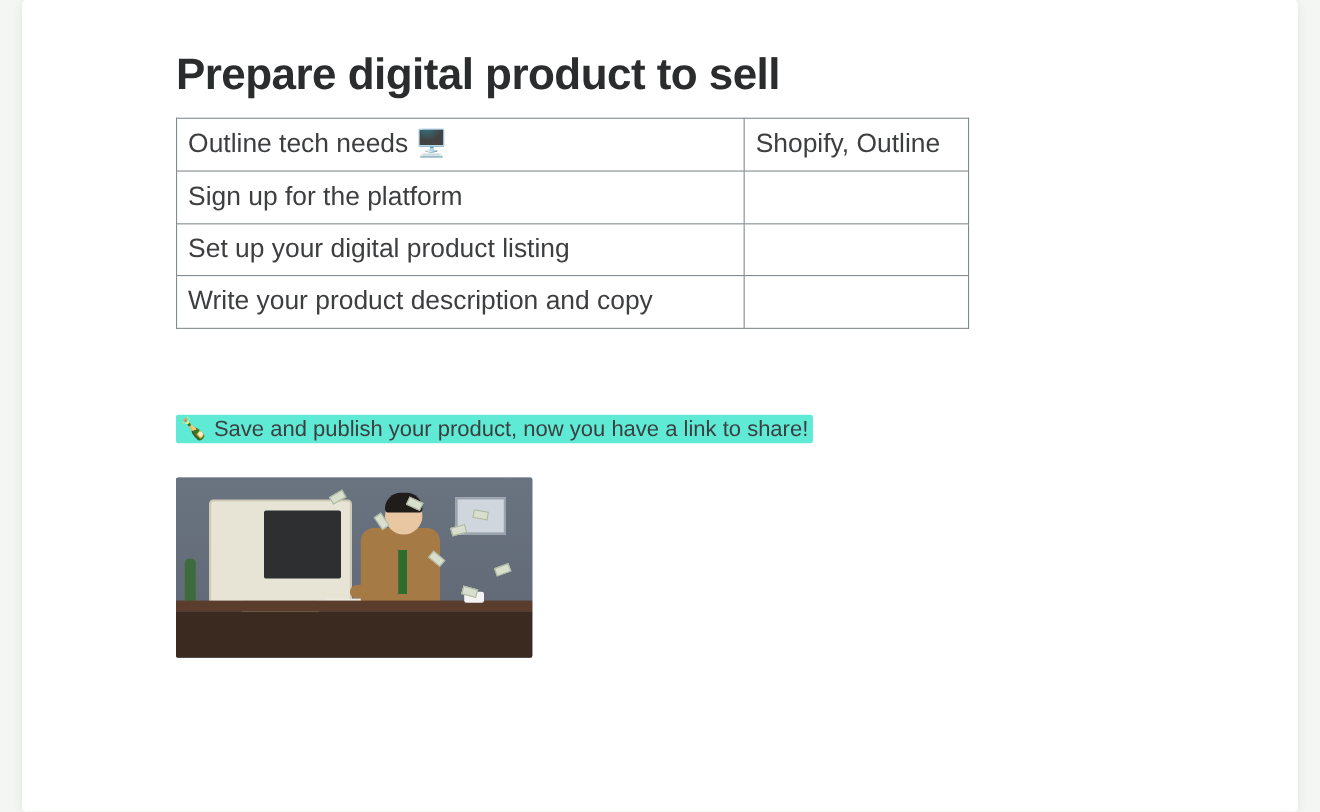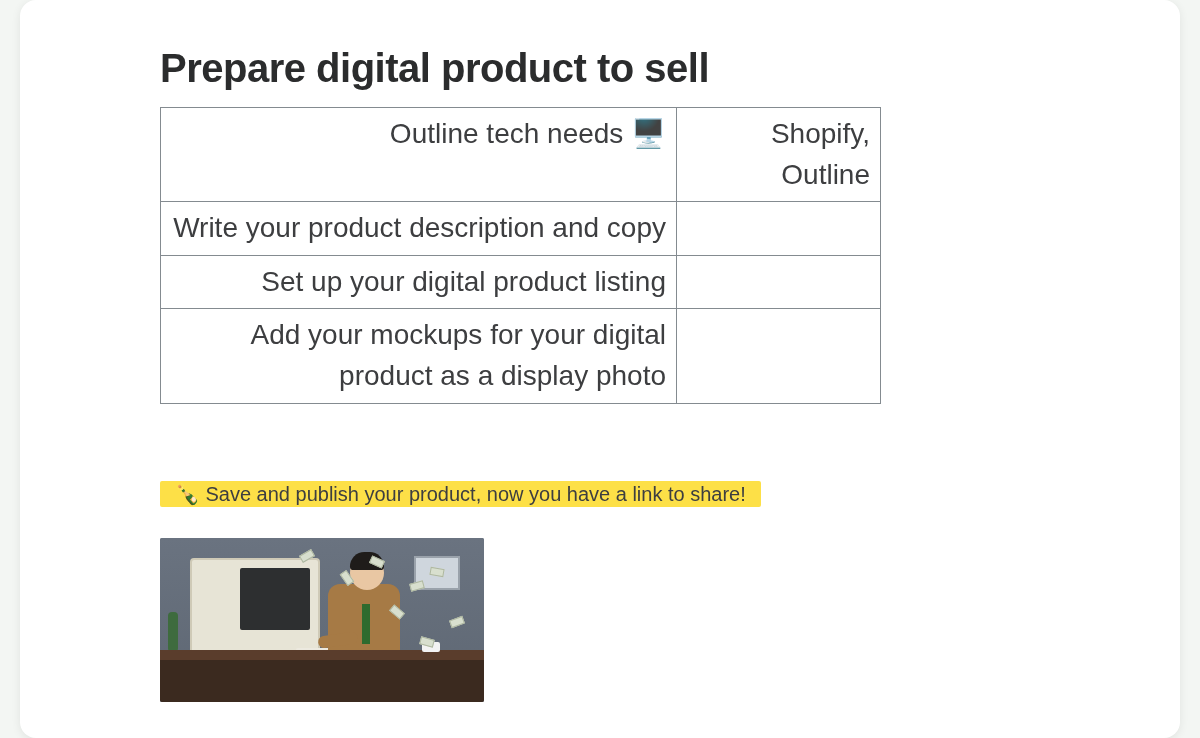--- a/index.html
+++ b/index.html
@@ -11,55 +11,54 @@
     background: #f3f6f3;
     font-family: -apple-system, BlinkMacSystemFont, "Segoe UI", Helvetica, Arial, sans-serif;
     overflow: hidden;
   }
   .page {
     position: relative;
     margin: 0 auto;
     width: 1160px;
     height: 738px;
     background: #ffffff;
-    border-radius: 16px;
+    border-radius: 4px;
     box-shadow: 0 2px 10px rgba(0,0,0,0.08);
     padding: 46px 140px 40px 140px;
   }
   h1.title {
     margin: 0 0 16px 0;
     font-size: 40px;
     font-weight: 700;
     color: #2b2c2d;
     letter-spacing: -0.5px;
   }
   table.tasks {
     border-collapse: collapse;
     width: 720px;
     table-layout: fixed;
   }
   table.tasks col.col-task  { width: 516px; }
   table.tasks col.col-value { width: 204px; }
   table.tasks td {
     border: 1px solid #848b90;
     padding: 6px 10px;
-    font-size: 28px;
+    font-size: 24px;
     line-height: 1.45;
     color: #3d3e40;
     vertical-align: top;
-    text-align: right;
   }
   .highlight-line {
     margin-top: 78px;
     font-size: 20px;
     color: #3d3e40;
   }
   .highlight-line .hl {
-    background: #fde047;
-    padding: 2px 15px;
+    background: #5eead4;
+    padding: 2px 4px;
     border-radius: 2px;
   }
   .embed {
     margin-top: 32px;
     width: 324px;
     height: 164px;
     background: #6d7480;
     position: relative;
     overflow: hidden;
     border-radius: 2px;
@@ -132,29 +131,29 @@
     <colgroup>
       <col class="col-task">
         <col class="col-value">
     </colgroup>
     <tbody>
       <tr>
         <td>Outline tech needs 🖥️</td>
         <td>Shopify, Outline</td>
       </tr>
       <tr>
-        <td>Write your product description and copy</td>
+        <td>Sign up for the platform</td>
         <td></td>
       </tr>
       <tr>
         <td>Set up your digital product listing</td>
         <td></td>
       </tr>
       <tr>
-        <td>Add your mockups for your digital product as a display photo</td>
+        <td>Write your product description and copy</td>
         <td></td>
       </tr>
     </tbody>
   </table>
 
   <p class="highlight-line">
     <span class="hl">
       <span>🍾</span>
       <span>Save and publish your product, now you have a link to share!</span>
     </span>

